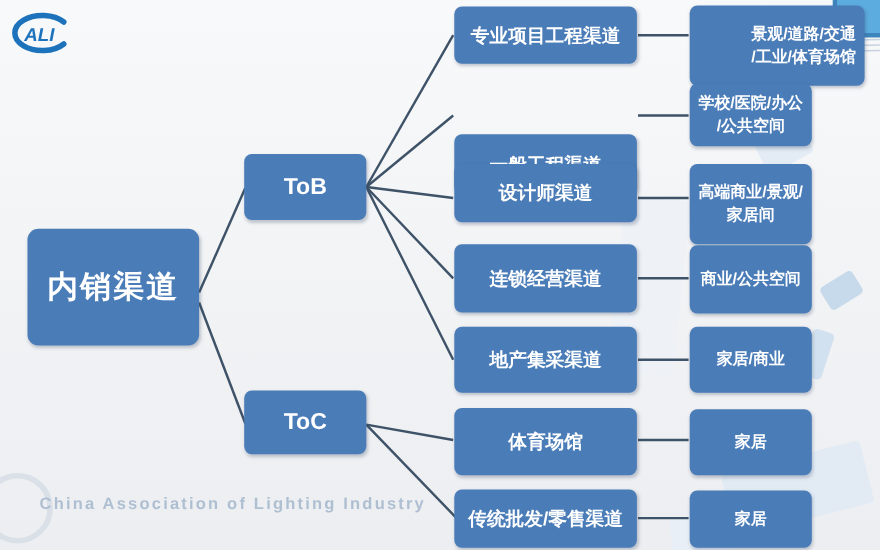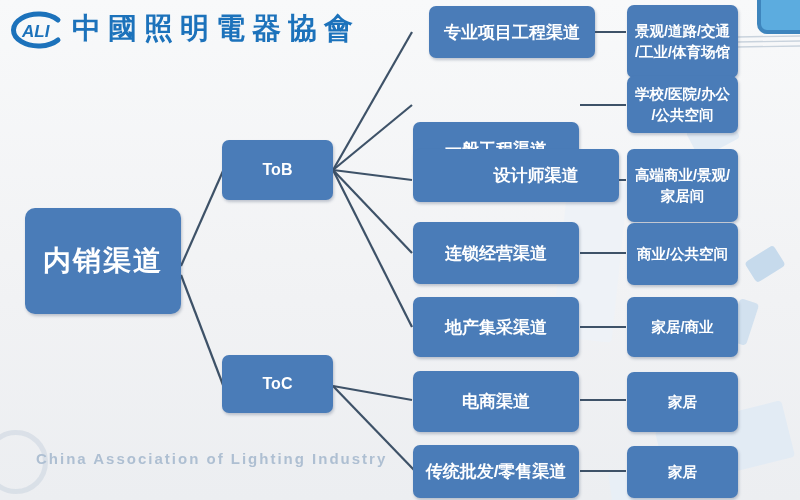--- a/index.html
+++ b/index.html
@@ -13,21 +13,21 @@
   .wm{position:absolute;z-index:0;border-radius:4px;}
   
   #connectors{z-index:1;color:var(--line-color,#3e5268);}
   
   .box{
     position:absolute;z-index:2;background:var(--box-blue,#4a7cb8);color:#fff;
     display:flex;align-items:center;justify-content:center;text-align:center;
     font-weight:bold;border-radius:7px;box-shadow:1px 2px 3px rgba(50,70,100,.28);
   }
   .box-root{left:25px;top:208px;width:156px;height:106px;font-size:28px;letter-spacing:2px;border-radius:10px;}
-  .box-l2{left:222px;width:111px;font-size:16px;}
+  .box-l2{left:222px;width:111px;font-size:21px;}
   .box-mid{left:413px;width:166px;font-size:17px;white-space:nowrap;}
   .box-right{left:627px;width:111px;font-size:14.5px;line-height:1.4;white-space:pre-line;}
   
   .logo{position:absolute;left:6px;top:6px;z-index:3;display:flex;align-items:center;justify-content:space-between;}
   .logo-org{color:var(--logo-blue,#1c72bb);font-size:29px;font-weight:bold;letter-spacing:7px;margin-left:8px;
             font-family:"DejaVu Serif","Liberation Serif",serif;}
   
   .deco-tab{position:absolute;left:757px;top:-14px;width:70px;height:40px;z-index:2;
     background:var(--deco-blue,#5cacdf);border:4px solid var(--deco-blue-border,#3e85bd);border-radius:10px;}
   
@@ -75,57 +75,56 @@
   </g>
 </svg>
 
 <div class="deco-tab"></div>
 
 <div class="logo">
   <svg width="58" height="46" viewBox="0 0 58 46">
     <path d="M 52 14 A 25 16 0 1 0 52 34" fill="none" stroke="#1c72bb" stroke-width="5" stroke-linecap="round"></path>
     <text x="16" y="31" font-size="17" font-weight="bold" font-style="italic" fill="#1c72bb" font-family="Liberation Sans, DejaVu Sans, sans-serif">ALI</text>
   </svg>
-  <span class="logo-org">中國照明電器協會</span>
 </div>
 
 <div class="box box-root">
   <span>内销渠道</span>
 </div>
 
 <div class="box box-l2" style="top:140px;height:60px;">
   <span>ToB</span>
 </div>
 <div class="box box-l2" style="top:355px;height:58px;">
   <span>ToC</span>
 </div>
 
-<div class="box box-mid" style="top:6px;height:52px;margin-left:16px;">
+<div class="box box-mid" style="top:6px;height:52px;">
     <span>专业项目工程渠道</span>
   </div>
 <div class="box box-mid" style="top:78px;height:54px;margin-top:44px;">
     <span>一般工程渠道</span>
   </div>
-<div class="box box-mid" style="top:149px;height:53px;padding-left:40px;">
+<div class="box box-mid" style="top:149px;height:53px;">
     <span>设计师渠道</span>
   </div>
 <div class="box box-mid" style="top:222px;height:62px;justify-content:center;">
     <span>连锁经营渠道</span>
   </div>
 <div class="box box-mid" style="top:297px;height:60px;">
     <span>地产集采渠道</span>
   </div>
 <div class="box box-mid" style="top:371px;height:61px;">
-    <span>电商渠道</span>
+    <span>体育场馆</span>
   </div>
 <div class="box box-mid" style="top:445px;height:53px;">
     <span>传统批发/零售渠道</span>
   </div>
 
-<div class="box box-right" style="top:5px;height:73px;"><span>景观/道路/交通
+<div class="box box-right" style="top:5px;height:73px;padding-left:48px;"><span>景观/道路/交通
 /工业/体育场馆</span></div>
 <div class="box box-right" style="top:76px;height:57px;"><span>学校/医院/办公
 /公共空间</span></div>
 <div class="box box-right" style="top:149px;height:73px;"><span>高端商业/景观/
 家居间</span></div>
 <div class="box box-right" style="top:223px;height:62px;align-items:center;"><span>商业/公共空间</span></div>
 <div class="box box-right" style="top:297px;height:60px;"><span>家居/商业</span></div>
 <div class="box box-right" style="top:372px;height:60px;"><span>家居</span></div>
 <div class="box box-right" style="top:446px;height:52px;"><span>家居</span></div>
 

